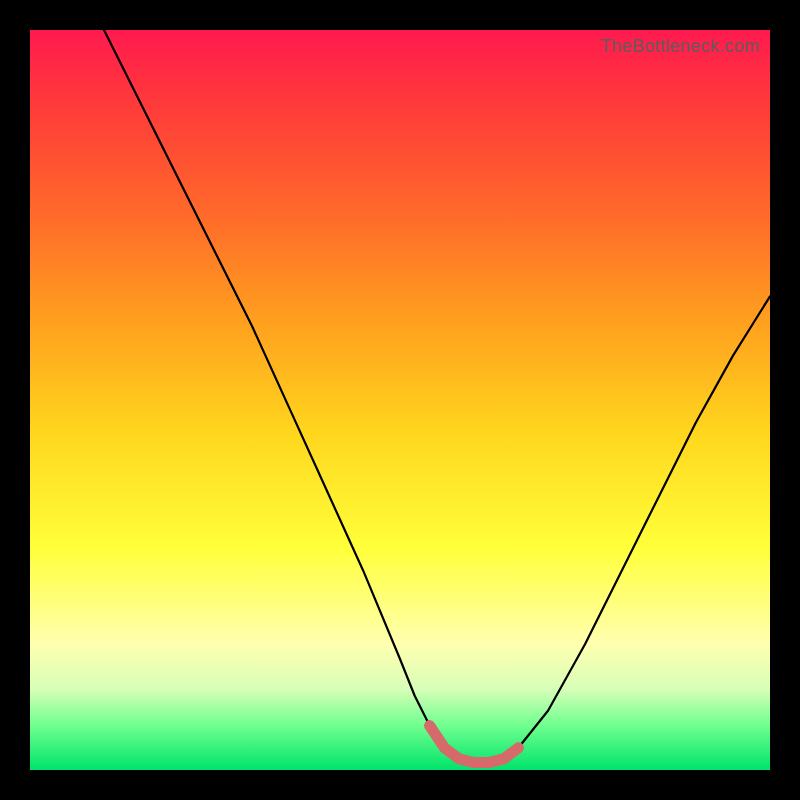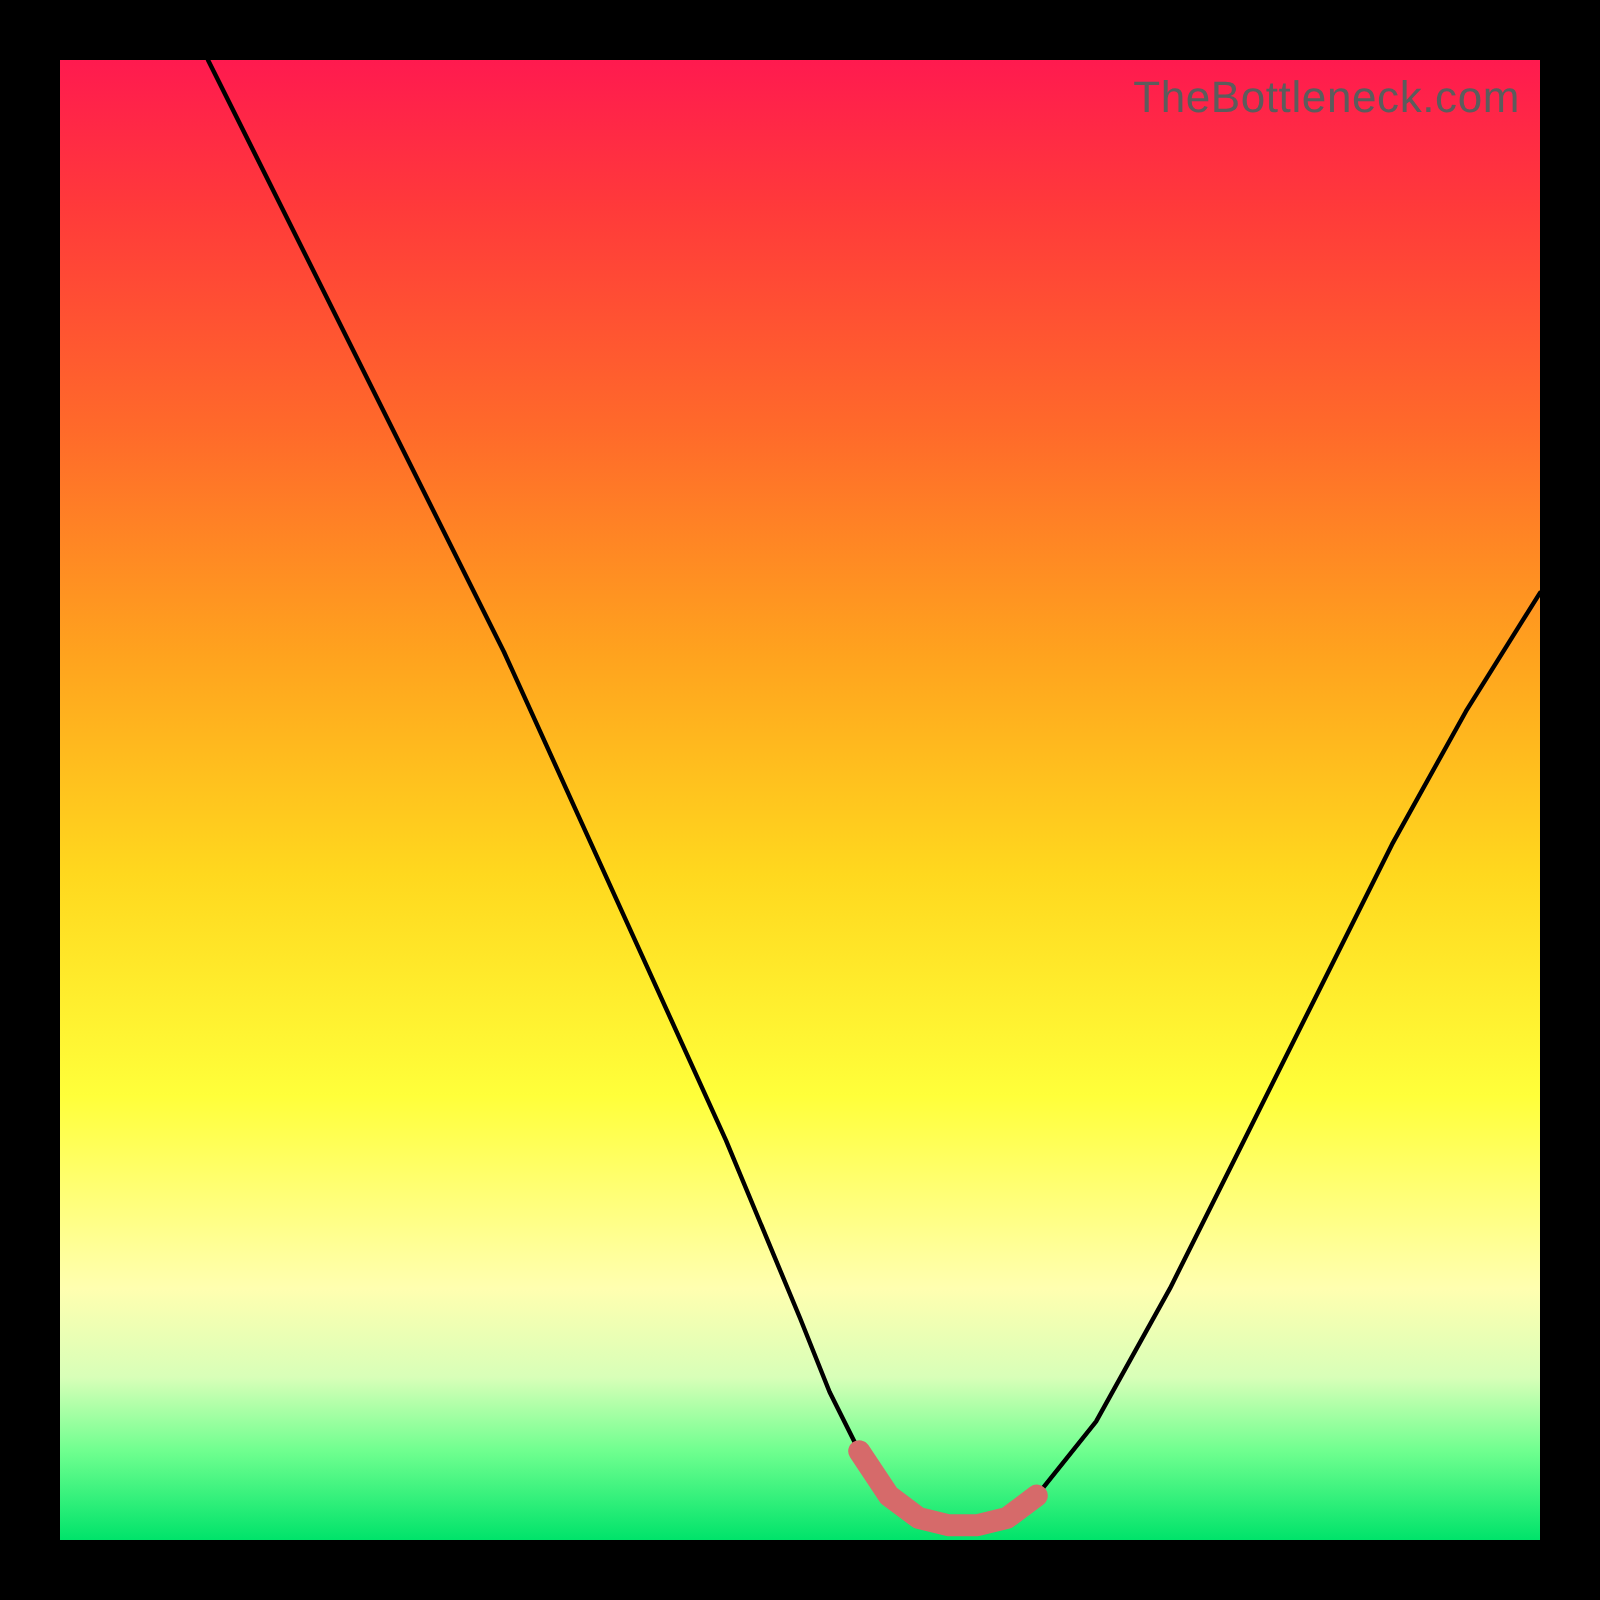--- a/index.html
+++ b/index.html
@@ -26,21 +26,21 @@
       #ffffb0 83%,
       #d8ffb8 89%,
       #6fff8f 94%,
       #00e36a 100%);
   }
   .watermark {
     position: absolute;
     top: 6px;
     right: 10px;
     font-family: Arial, Helvetica, sans-serif;
-    font-size: 22px;
+    font-size: 18px;
     color: #5c5c5c;
     letter-spacing: 0.3px;
     user-select: none;
   }
   svg.curves {
     position: absolute;
     left: 0; top: 0;
     width: 740px; height: 740px;
     overflow: visible;
   }

